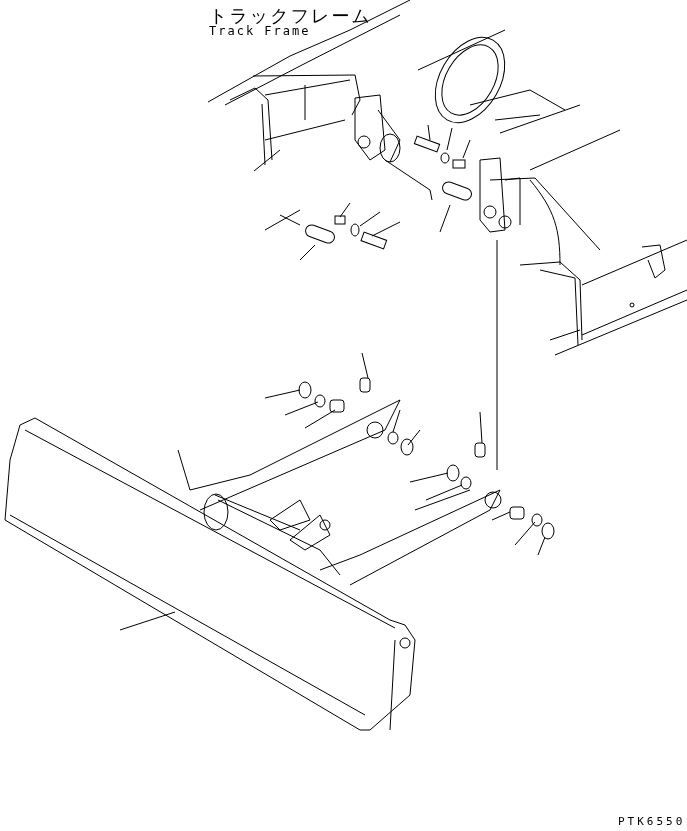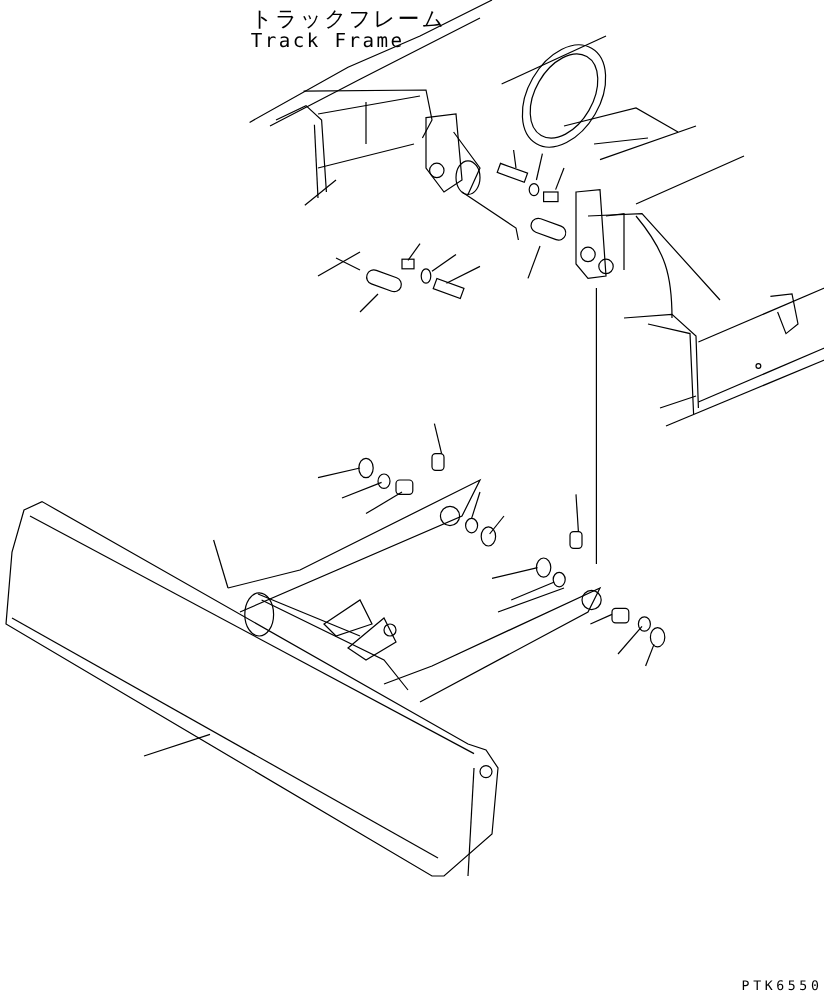--- a/index.html
+++ b/index.html
@@ -1,19 +1,19 @@
 <!DOCTYPE html>
 <html><head>
 <meta charset="utf-8">
 <style>
   html, body { margin:0; padding:0; background:#ffffff; }
   body { width:687px; height:831px; position:relative; overflow:hidden;
          font-family:"DejaVu Sans Mono", monospace; color:#000; }
   .label-jp { position:absolute; left:209px; top:4px; font-size:18px; letter-spacing:2px; }
-  .label-en { position:absolute; left:209px; top:24px; font-size:16px; letter-spacing:2px; }
+  .label-en { position:absolute; left:209px; top:24px; font-size:12px; letter-spacing:2px; }
   .code { position:absolute; left:618px; top:815px; font-size:11px; letter-spacing:3px; }
   svg { position:absolute; left:0; top:0; }
   svg * { fill:none; stroke:#000; stroke-width:1; }
 </style>
 </head>
 <body>
 
 <div class="label-jp">トラックフレーム</div>
 <div class="label-en">Track Frame</div>
 <div class="code">PTK6550</div>

